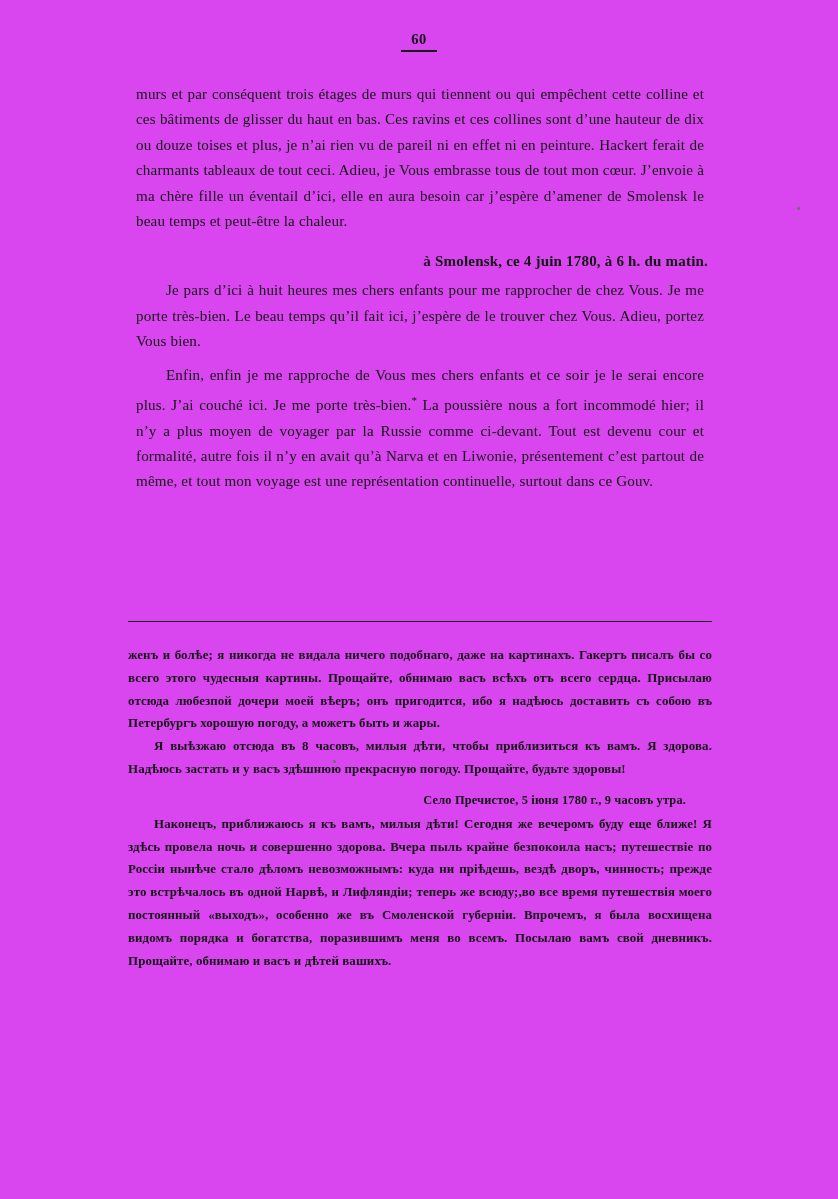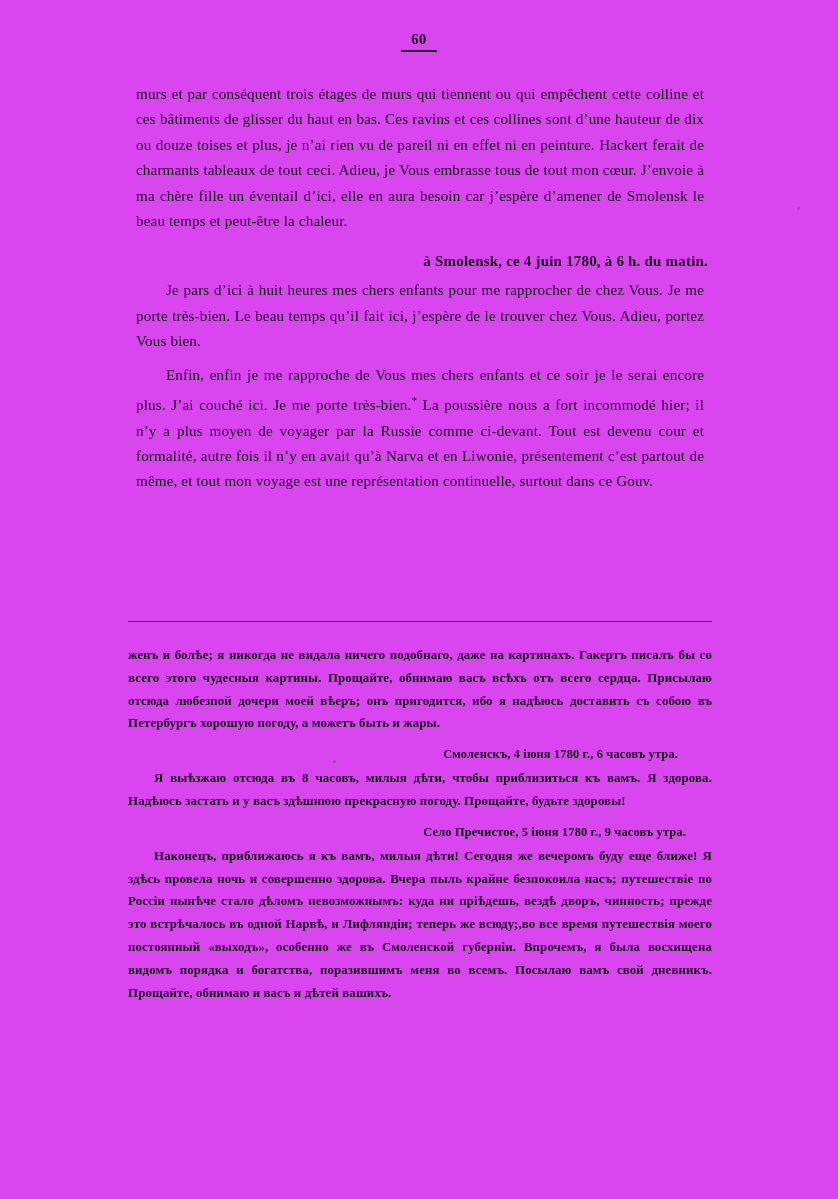--- a/index.html
+++ b/index.html
@@ -138,21 +138,20 @@
     <p class="fr indent"><span>Enfin, enfin je me rapproche de Vous mes chers enfants et ce soir je le serai encore plus. J’ai couché ici. Je me porte très-bien.</span><span class="stars">*</span> <span>La poussière nous a fort incommodé hier; il n’y a plus moyen de voyager par la Russie comme ci-devant. Tout est devenu cour et formalité, autre fois il n’y en avait qu’à Narva et en Liwonie, présentement c’est partout de même, et tout mon voyage est une représentation continuelle, surtout dans ce Gouv.</span></p>
 
   </div>
 
   <div class="rule"></div>
 
   <div class="notes-block">
 
     <p class="ru">женъ и болѣе; я никогда не видала ничего подобнаго, даже на картинахъ. Гакертъ писалъ бы со всего этого чудесныя картины. Прощайте, обнимаю васъ всѣхъ отъ всего сердца. Присылаю отсюда любезпой дочери моей вѣеръ; онъ пригодится, ибо я надѣюсь доставить съ собою въ Петербургъ хорошую погоду, а можетъ быть и жары.</p>
 
-    <div class="ru-datemark">Смоленскъ, 4 іюня 1780 г., 6 часовъ утра.</div>
     <p class="ru indent">Я выѣзжаю отсюда въ 8 часовъ, милыя дѣти, чтобы приблизиться къ вамъ. Я здорова. Надѣюсь застать и у васъ здѣшнюю прекрасную погоду. Прощайте, будьте здоровы!</p>
 
     <div class="ru-datemark wide">Село Пречистое, 5 іюня 1780 г., 9 часовъ утра.</div>
     <p class="ru indent">Наконецъ, приближаюсь я къ вамъ, милыя дѣти! Сегодня же вечеромъ буду еще ближе! Я здѣсь провела ночь и совершенно здорова. Вчера пыль крайне безпокоила насъ; путешествіе по Россіи нынѣче стало дѣломъ невозможнымъ: куда ни пріѣдешь, вездѣ дворъ, чинность; прежде это встрѣчалось въ одной Нарвѣ, и Лифляндіи; теперь же всюду;,во все время путешествія моего постоянный «выходъ», особенно же въ Смоленской губерніи. Впрочемъ, я была восхищена видомъ порядка и богатства, поразившимъ меня во всемъ. Посылаю вамъ свой дневникъ. Прощайте, обнимаю и васъ и дѣтей вашихъ.</p>
 
   </div>
 
   <div class="speck s1"></div>
   <div class="speck s2"></div>
 

